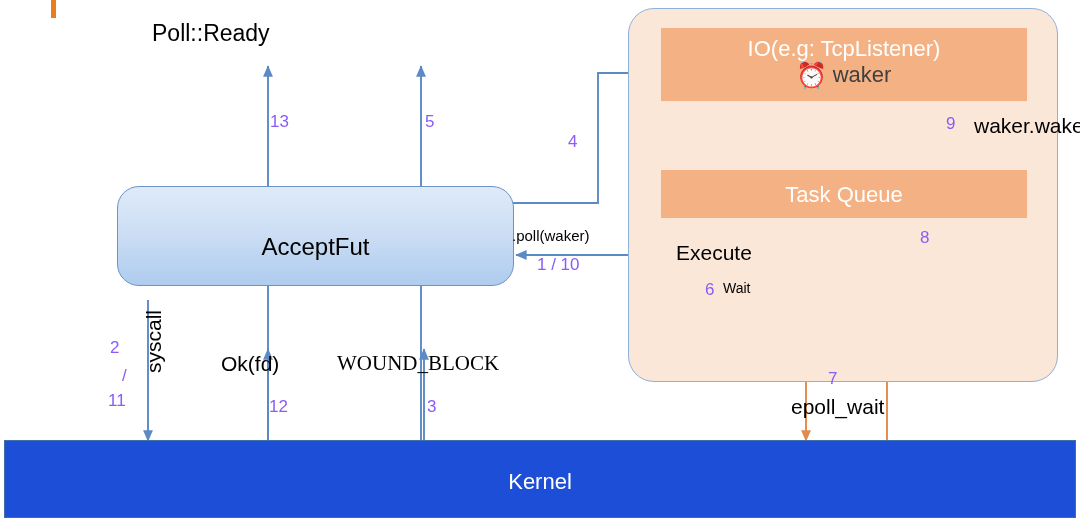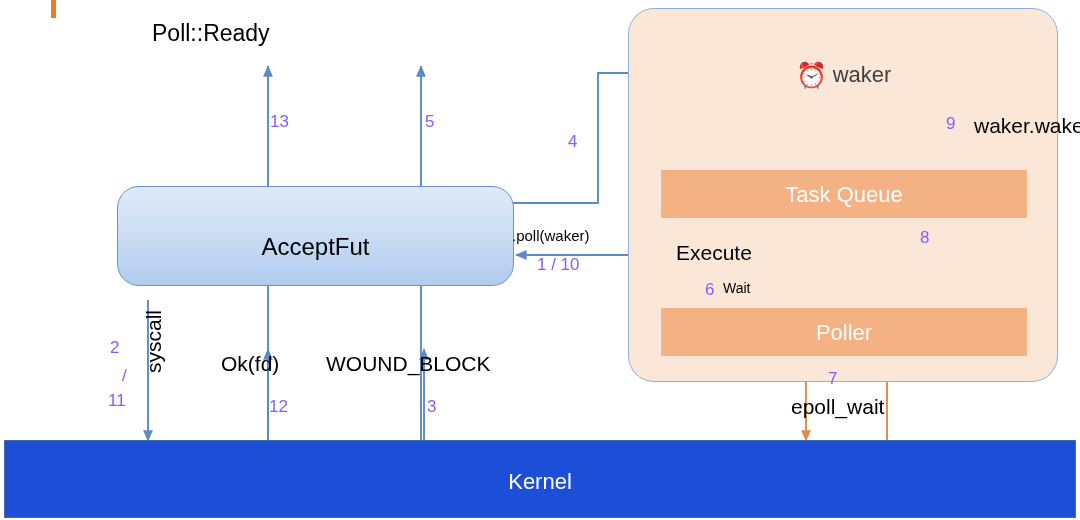--- a/index.html
+++ b/index.html
@@ -226,51 +226,51 @@
       <line x1="424" y1="440" x2="424" y2="349" marker-end="url(#ahB)"></line>
     </g>
   </svg>
 
   <div id="acceptfut">
     <div class="cap">AcceptFut</div>
   </div>
 
   <div id="runtime"></div>
 
+  <div class="obar" id="io-box">
+    <div class="cap">IO(e.g: TcpListener)</div>
+  </div>
   <div id="waker-row">
     <span class="clock">⏰</span>
     <span class="wtxt">waker</span>
   </div>
 
   <div class="obar" id="tq-box">
     <div class="cap">Task Queue</div>
   </div>
 
-  <div class="obar" id="poller-box">
-    <div class="cap">Poller</div>
-  </div>
 
   <div id="kernel">
     <div class="cap">Kernel</div>
   </div>
 
   <div class="lbl lbl-big" style="left:152px; top:22px;">Poll::Ready</div>
 
 
   <div class="lbl lbl-sm" style="left:512px; top:228px;">.poll(waker)</div>
 
   <div class="lbl lbl-mid" style="left:676px; top:242px;">Execute</div>
 
   <div class="lbl lbl-xs" style="left:723px; top:281px;">Wait</div>
 
   <div id="syscall">syscall</div>
 
   <div class="lbl lbl-mid" style="left:221px; top:353px;">Ok(fd)</div>
 
-  <div class="lbl lbl-mid" style="left:326px; top:353px;">WOUND_BLOCK</div>
+  <div class="lbl lbl-mid" style="left:337px; top:353px;font-family:Liberation Serif, serif;">WOUND_BLOCK</div>
 
   <div class="lbl lbl-mid" style="left:791px; top:396px;">epoll_wait</div>
 
   <div class="lbl lbl-mid" style="left:974px; top:115px;">waker.wake(</div>
 
   <div class="step" style="left:270px; top:113px;">13</div>
   <div class="step" style="left:425px; top:113px;">5</div>
   <div class="step" style="left:568px; top:133px;">4</div>
   <div class="step" style="left:537px; top:256px;">1 / 10</div>
   <div class="step" style="left:110px; top:339px;">2</div>

